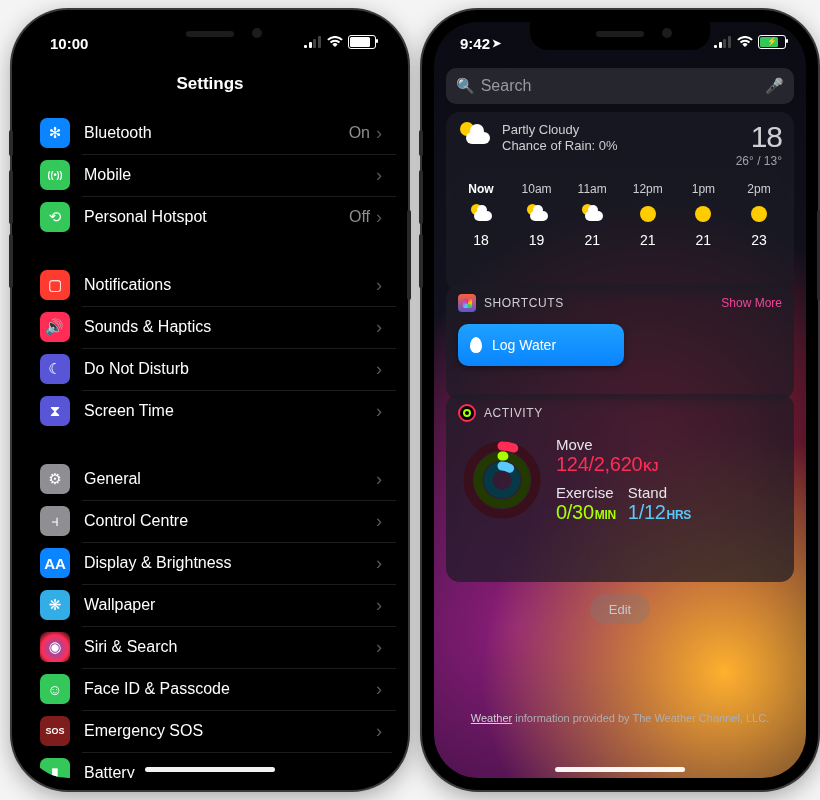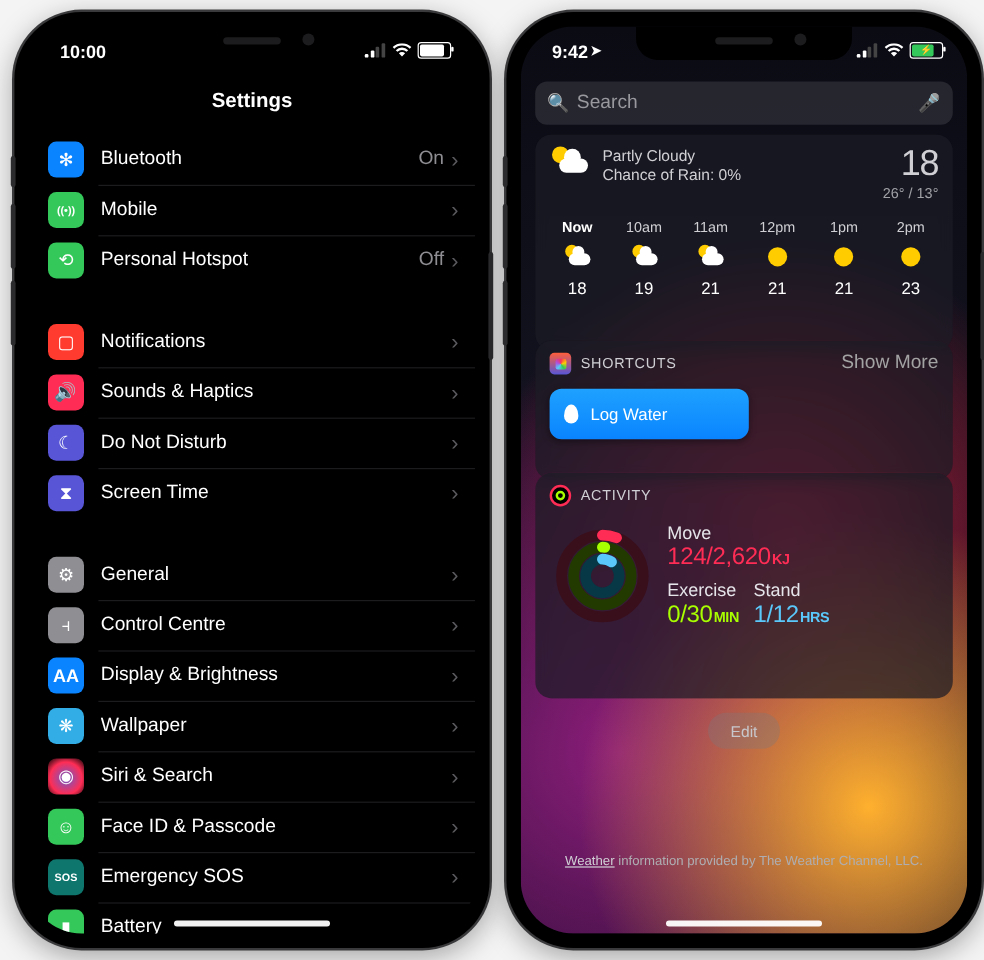--- a/index.html
+++ b/index.html
@@ -73,21 +73,21 @@
   .hour .t.now{color:#fff;font-weight:600;}
   .hour .ic2{width:24px;height:20px;position:relative;}
   .mini-sun{width:16px;height:16px;background:#ffcc00;border-radius:50%;margin:2px auto 0;box-shadow:0 0 0 0 transparent;}
   .mini-pc{position:absolute;left:2px;top:0;width:11px;height:11px;background:#ffcc00;border-radius:50%;}
   .mini-cl{position:absolute;left:5px;top:7px;width:18px;height:10px;background:#fff;border-radius:10px;}
   .mini-cl::before{content:"";position:absolute;left:3px;top:-6px;width:10px;height:10px;background:#fff;border-radius:50%;}
   .hour .v{color:#fff;font-size:14px;}
 
   .shortcuts{top:262px;height:96px;padding:10px 12px;}
   .widget-head{display:flex;align-items:center;font-size:12px;letter-spacing:.6px;color:#cfcfd4;}
-  .widget-head .more{margin-left:auto;color:#a3a3a3;font-size:16px;letter-spacing:0;}
+  .widget-head .more{margin-left:auto;color:#ec4899;font-size:12px;letter-spacing:0;}
   .sc-ico{width:18px;height:18px;border-radius:4px;margin-right:8px;background:linear-gradient(180deg,#ff5e3a,#5856d6);display:flex;align-items:center;justify-content:center;}
   .sc-ico span{width:9px;height:9px;background:conic-gradient(#ff2d55,#ffcc00,#34c759,#5ac8fa,#af52de,#ff2d55);border-radius:2px;display:block;}
   .sc-btn{margin-top:12px;width:142px;height:42px;border-radius:10px;background:linear-gradient(180deg,#1ea1ff,#0a84ff);display:flex;align-items:center;padding:0 12px;color:#fff;font-size:14px;box-shadow:0 2px 6px rgba(0,0,0,.4);}
   .drop{width:12px;height:16px;background:#fff;border-radius:50% 50% 50% 50% / 60% 60% 40% 40%;margin-right:10px;}
 
   .activity{top:372px;height:168px;padding:10px 12px;}
   .act-ico{width:18px;height:18px;border-radius:50%;background:#000;border:2px solid #ff2d55;box-sizing:border-box;margin-right:8px;position:relative;}
   .act-ico::after{content:"";position:absolute;inset:3px;border:2px solid #a7ff00;border-radius:50%;}
   .act-body{display:flex;align-items:center;margin-top:14px;}
   .rings{width:80px;height:80px;margin:0 12px 0 4px;}
@@ -204,21 +204,21 @@
               <div class="ic" style="background: radial-gradient(circle at 50% 55%, rgb(106, 90, 205), rgb(255, 45, 85) 60%, rgb(0, 0, 0) 100%); font-size: 15px; font-weight: 400;">◉</div>
               <div class="lbl">Siri &amp; Search</div>
               <div class="chev">›</div>
             </div>
             <div class="row">
               <div class="ic" style="background: rgb(52, 199, 89); font-size: 15px; font-weight: 400;">☺</div>
               <div class="lbl">Face ID &amp; Passcode</div>
               <div class="chev">›</div>
             </div>
             <div class="row">
-              <div class="ic" style="background: #0f766e; font-size: 9px; font-weight: 700;">SOS</div>
+              <div class="ic" style="background: #7f1d1d; font-size: 9px; font-weight: 700;">SOS</div>
               <div class="lbl">Emergency SOS</div>
               <div class="chev">›</div>
             </div>
             <div class="row">
               <div class="ic" style="background: rgb(52, 199, 89); font-size: 15px; font-weight: 400;">▮</div>
               <div class="lbl">Battery</div>
               <div class="chev">›</div>
             </div>
           </div>
         </div>

